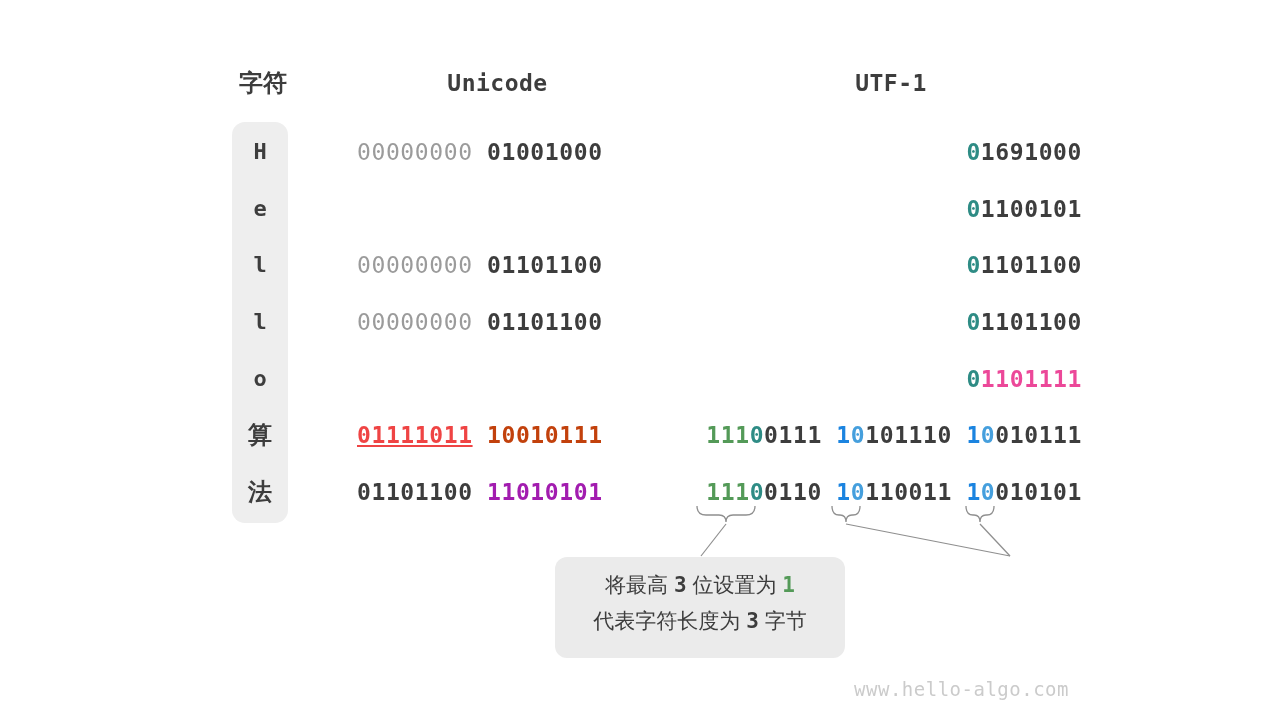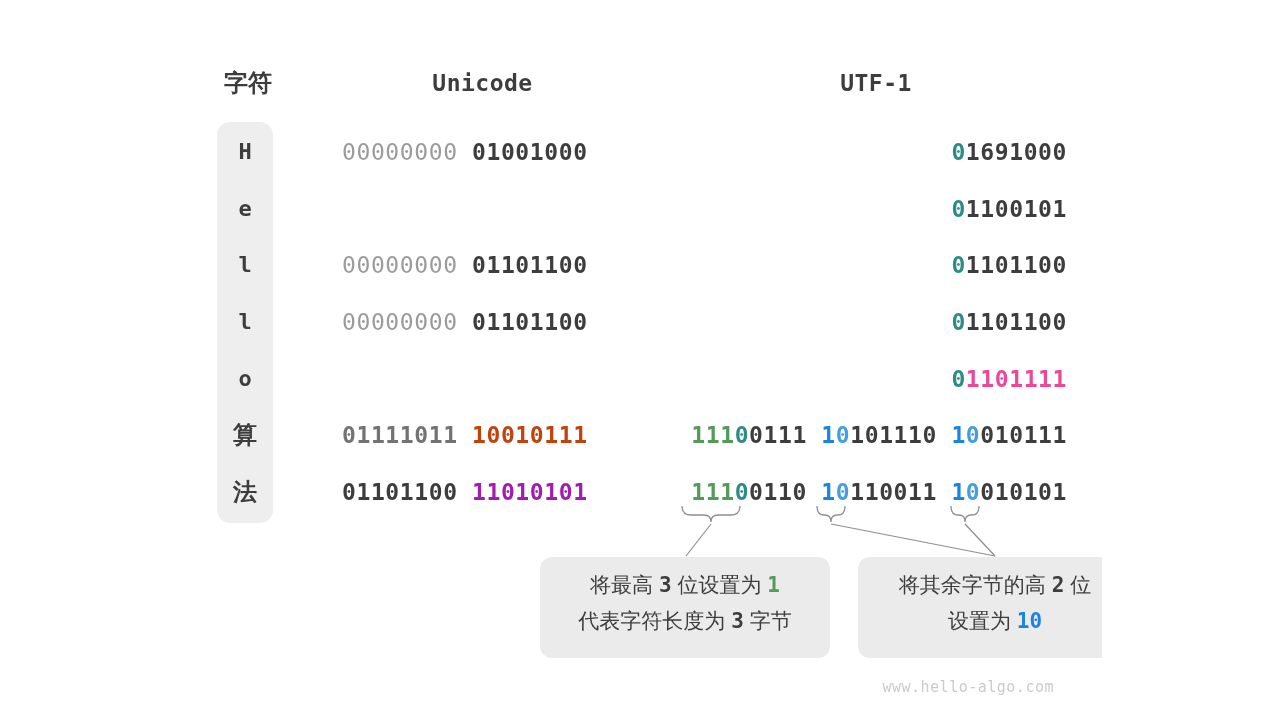--- a/index.html
+++ b/index.html
@@ -1,17 +1,17 @@
 <!DOCTYPE html>
 <html><head>
 <meta charset="utf-8">
 <style>
   html,body{margin:0;padding:0;background:#fff;}
   .stage{position:relative;width:1102px;height:720px;background:#ffffff;overflow:hidden;
-         font-family:"Liberation Sans","DejaVu Sans",sans-serif;}
+         font-family:"Liberation Sans","DejaVu Sans",sans-serif;margin-left:15px;}
   .hdr{position:absolute;top:68px;height:30px;line-height:30px;font-weight:700;
        color:#3d3d3d;text-align:center;}
   .hdr-char{left:214px;width:68px;font-size:24px;}
   .hdr-mono{font-family:"DejaVu Sans Mono",monospace;font-size:23px;letter-spacing:0.5px;}
   .hdr-unicode{left:330px;width:305px;}
   .hdr-utf8{left:776px;width:200px;}
   .char-pill{position:absolute;left:217px;top:122px;width:56px;height:401px;
              background:#eeeeee;border-radius:13px;}
   .row{position:absolute;left:0;width:1280px;height:32px;line-height:32px;}
   .char-cell{position:absolute;left:217px;width:56px;text-align:center;
@@ -20,21 +20,21 @@
   .bin{font-family:"DejaVu Sans Mono",monospace;font-size:23px;letter-spacing:0.6px;
        font-weight:700;color:#3d3d3d;white-space:pre;}
   .unicode-cell{position:absolute;left:342px;width:305px;text-align:left;}
   .utf8-cell{position:absolute;right:213px;text-align:right;}
   .annot-svg{position:absolute;left:0;top:0;pointer-events:none;}
   .callout{position:absolute;top:557px;height:91px;background:#ebebeb;border-radius:12px;
            color:#3d3d3d;font-size:21px;text-align:center;padding-top:10px;box-sizing:content-box;}
   .callout .cline{height:36px;line-height:36px;}
   .callout .num{font-family:"DejaVu Sans Mono",monospace;font-weight:700;}
   .watermark{position:absolute;right:48px;top:678px;font-family:"DejaVu Sans Mono",monospace;
-             font-size:15px;color:#cbcbcb;letter-spacing:0.5px;}
+             font-size:19px;color:#cbcbcb;letter-spacing:0.5px;}
 </style>
 </head>
 <body>
 
 <div class="stage">
 
   <div class="hdr hdr-char">字符</div>
   <div class="hdr hdr-mono hdr-unicode">Unicode</div>
   <div class="hdr hdr-mono hdr-utf8">UTF-1</div>
 
@@ -59,21 +59,21 @@
         <div class="char-cell">l</div>
         <div class="bin unicode-cell"><span style="color: rgb(155, 155, 155); font-weight: 400;">00000000</span><span style="color: rgb(61, 61, 61);"> </span><span style="color: rgb(61, 61, 61);">01101100</span></div>
         <div class="bin utf8-cell"><span style="color: rgb(46, 140, 133);">0</span><span style="color: rgb(61, 61, 61);">1101100</span></div>
       </div>
       <div class="row" style="top: 362.6px;">
         <div class="char-cell">o</div>
         <div class="bin utf8-cell"><span style="color: rgb(46, 140, 133);">0</span><span style="color: #ec4899;">1101111</span></div>
       </div>
       <div class="row" style="top: 419.25px;">
         <div class="char-cell cjk">算</div>
-        <div class="bin unicode-cell"><span style="color: #737373;">01111011</span><span style="color: rgb(61, 61, 61);"> </span><span style="color: #c2410c;">10010111</span></div>
+        <div class="bin unicode-cell"><span style="color: #ef4444; text-decoration: underline;">01111011</span><span style="color: rgb(61, 61, 61);"> </span><span style="color: #c2410c;">10010111</span></div>
         <div class="bin utf8-cell"><span style="color: rgb(84, 154, 88);">111</span><span style="color: rgb(46, 140, 133);">0</span><span style="color: rgb(61, 61, 61);">0111</span><span style="color: rgb(61, 61, 61);"> </span><span style="color: rgb(27, 132, 224);">1</span><span style="color: rgb(69, 159, 221);">0</span><span style="color: rgb(61, 61, 61);">101110</span><span style="color: rgb(61, 61, 61);"> </span><span style="color: rgb(27, 132, 224);">1</span><span style="color: rgb(69, 159, 221);">0</span><span style="color: rgb(61, 61, 61);">010111</span></div>
       </div>
       <div class="row" style="top: 475.9px;">
         <div class="char-cell cjk">法</div>
         <div class="bin unicode-cell"><span style="color: rgb(61, 61, 61);">01101100</span><span style="color: rgb(61, 61, 61);"> </span><span style="color: #a21caf;">11010101</span></div>
         <div class="bin utf8-cell"><span style="color: rgb(84, 154, 88);">111</span><span style="color: rgb(46, 140, 133);">0</span><span style="color: rgb(61, 61, 61);">0110</span><span style="color: rgb(61, 61, 61);"> </span><span style="color: rgb(27, 132, 224);">1</span><span style="color: rgb(69, 159, 221);">0</span><span style="color: rgb(61, 61, 61);">110011</span><span style="color: rgb(61, 61, 61);"> </span><span style="color: rgb(27, 132, 224);">1</span><span style="color: rgb(69, 159, 221);">0</span><span style="color: rgb(61, 61, 61);">010101</span></div>
       </div>
     </div>
 
   <svg class="annot-svg" width="1280" height="720" viewBox="0 0 1280 720">
@@ -82,19 +82,15 @@
     <path d="M951 506 Q951 515 958 515 L959 515 Q965 515 965 522 Q965 515 971 515 L972 515 Q979 515 979 506" fill="none" stroke="#8f8f8f" stroke-width="1.3"></path>
     <line x1="711" y1="524" x2="686" y2="556" stroke="#8f8f8f" stroke-width="1.2"></line>
     <line x1="831" y1="524" x2="995" y2="556" stroke="#8f8f8f" stroke-width="1.2"></line>
     <line x1="965" y1="524" x2="995" y2="556" stroke="#8f8f8f" stroke-width="1.2"></line>
   </svg>
 
   <div class="callout" style="left:540px;width:290px;">
       <div class="cline"><span>将最高 </span><span class="num">3</span><span> 位设置为 </span><span class="num" style="color: rgb(84, 154, 88);">1</span></div>
       <div class="cline"><span>代表字符长度为 </span><span class="num">3</span><span> 字节</span></div>
     </div>
-  <div class="callout" style="left:858px;width:274px;">
-      <div class="cline"><span>将其余字节的高 </span><span class="num">2</span><span> 位</span></div>
-      <div class="cline"><span>设置为 </span><span class="num" style="color: rgb(27, 132, 224);">10</span></div>
-    </div>
 
   <div class="watermark">www.hello-algo.com</div>
 </div>
 
 </body></html>

